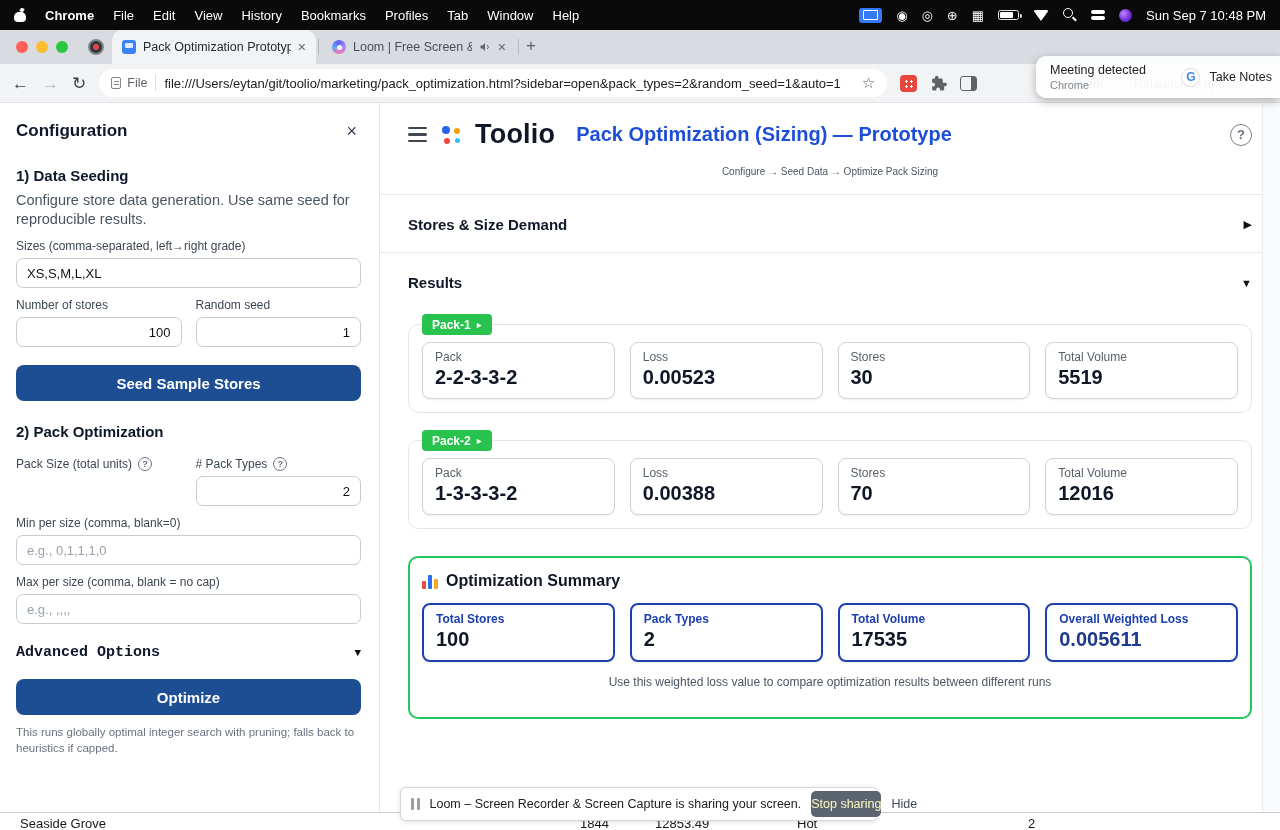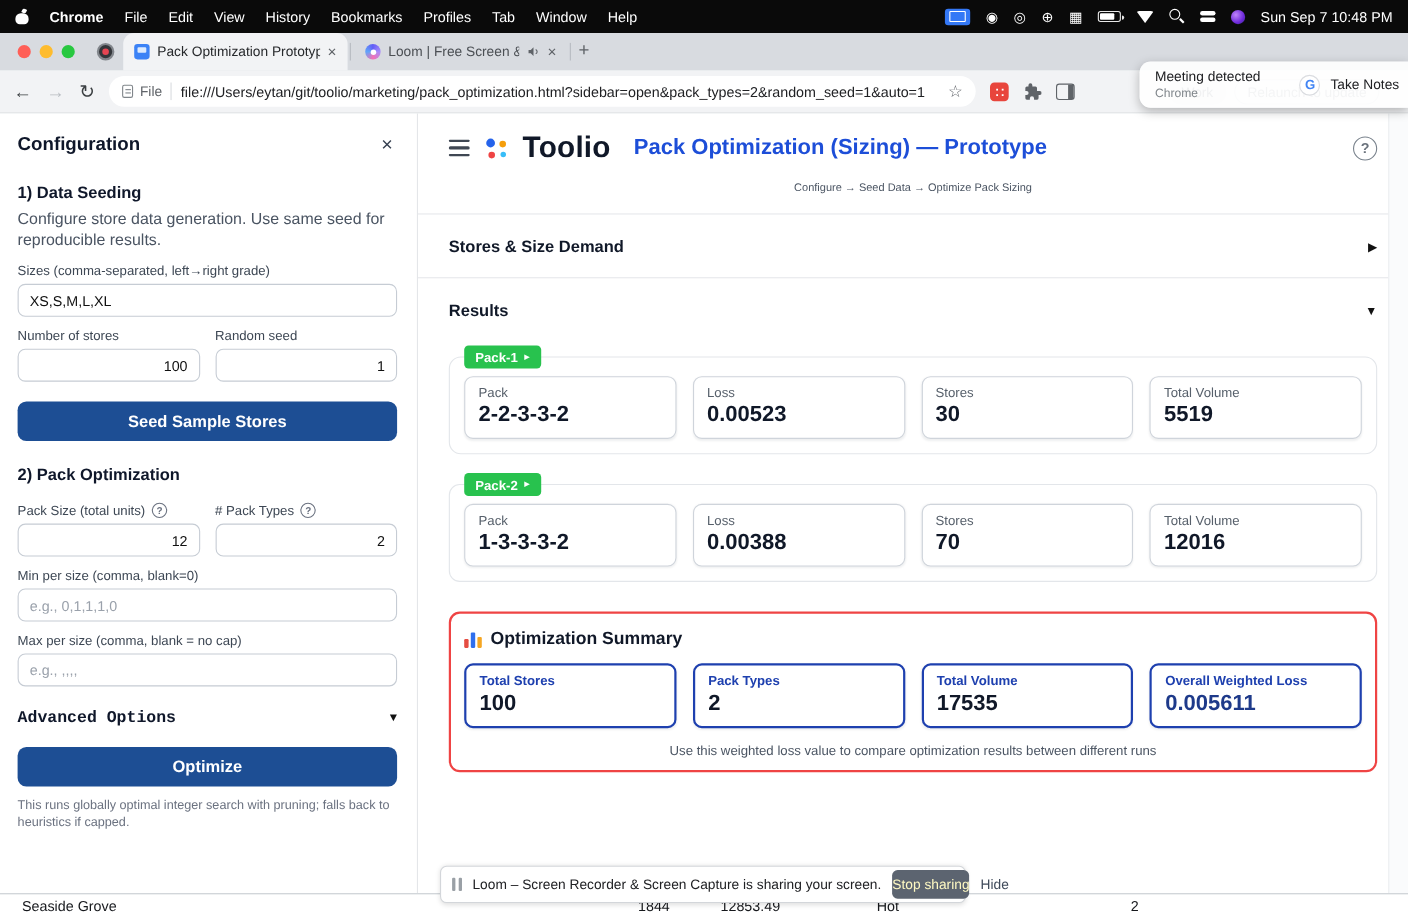--- a/index.html
+++ b/index.html
@@ -149,21 +149,21 @@
   .pack-group.first { margin-top:14px;border-radius:11px; }
   .pack-badge { position:absolute; top:-11px; left:13px; height:21px; background:#28c24e; color:#fff;
                 font-size:12px; font-weight:bold; border-radius:4px; display:flex; align-items:center;
                 gap:6px; padding:0 10px; }
   .badge-caret { font-size:10px; }
   .stat-row { display:grid; grid-template-columns:repeat(4,1fr); gap:15px; }
   .stat-card { border:1px solid #cfd4db; border-radius:8px; background:#fff;
                box-shadow:0 1px 2px rgba(16,24,40,.07); padding:7px 12px 9px; }
   .stat-label { font-size:12px; color:#57606b; }
   .stat-value { font-size:20px; font-weight:bold; color:#101828; margin-top:2px; }
-  .summary { border:2px solid #ef4444; border-radius:10px; padding:12px 12px 11px; margin-top:6px; }
+  .summary { border:2px solid #22c55e; border-radius:10px; padding:12px 12px 28px; margin-top:6px; }
   .summary-head { display:flex; align-items:center; gap:8px; font-size:16px; font-weight:bold;
                   color:#101828; margin:2px 0 13px; }
   .chart-ico { display:flex; align-items:flex-end; gap:2px; height:15px; }
   .chart-ico i { width:4px; border-radius:1px; display:block; }
   .cb1 { height:8px; background:#e54d42; } .cb2 { height:14px; background:#2f6fed; } .cb3 { height:10px; background:#f5a623; }
   .summary .stat-card { border:2px solid #1e40af; }
   .summary .stat-label { color:#1e40af; font-weight:bold; }
   .stat-value.navy { color:#1e3a8a; }
   .summary-note { text-align:center; font-size:12px; color:#4b5563; margin-top:13px; }
   .gutter { position:absolute; right:0; top:103px; width:18px; height:709px; background:#fafbfc;
@@ -304,21 +304,20 @@
   <button class="sb-btn seed">Seed Sample Stores</button>
 
   <div class="sb-h3">2) Pack Optimization</div>
 
   <div class="sb-grid2">
     <div>
       <label class="sb-label with-help">
         <span>Pack Size (total units)</span>
         <span class="help-dot">?</span>
       </label>
-      <input class="sb-input num" value="12" style="">
     </div>
     <div>
       <label class="sb-label with-help">
         <span># Pack Types</span>
         <span class="help-dot">?</span>
       </label>
       <input class="sb-input num" value="2" style="">
     </div>
   </div>
 

